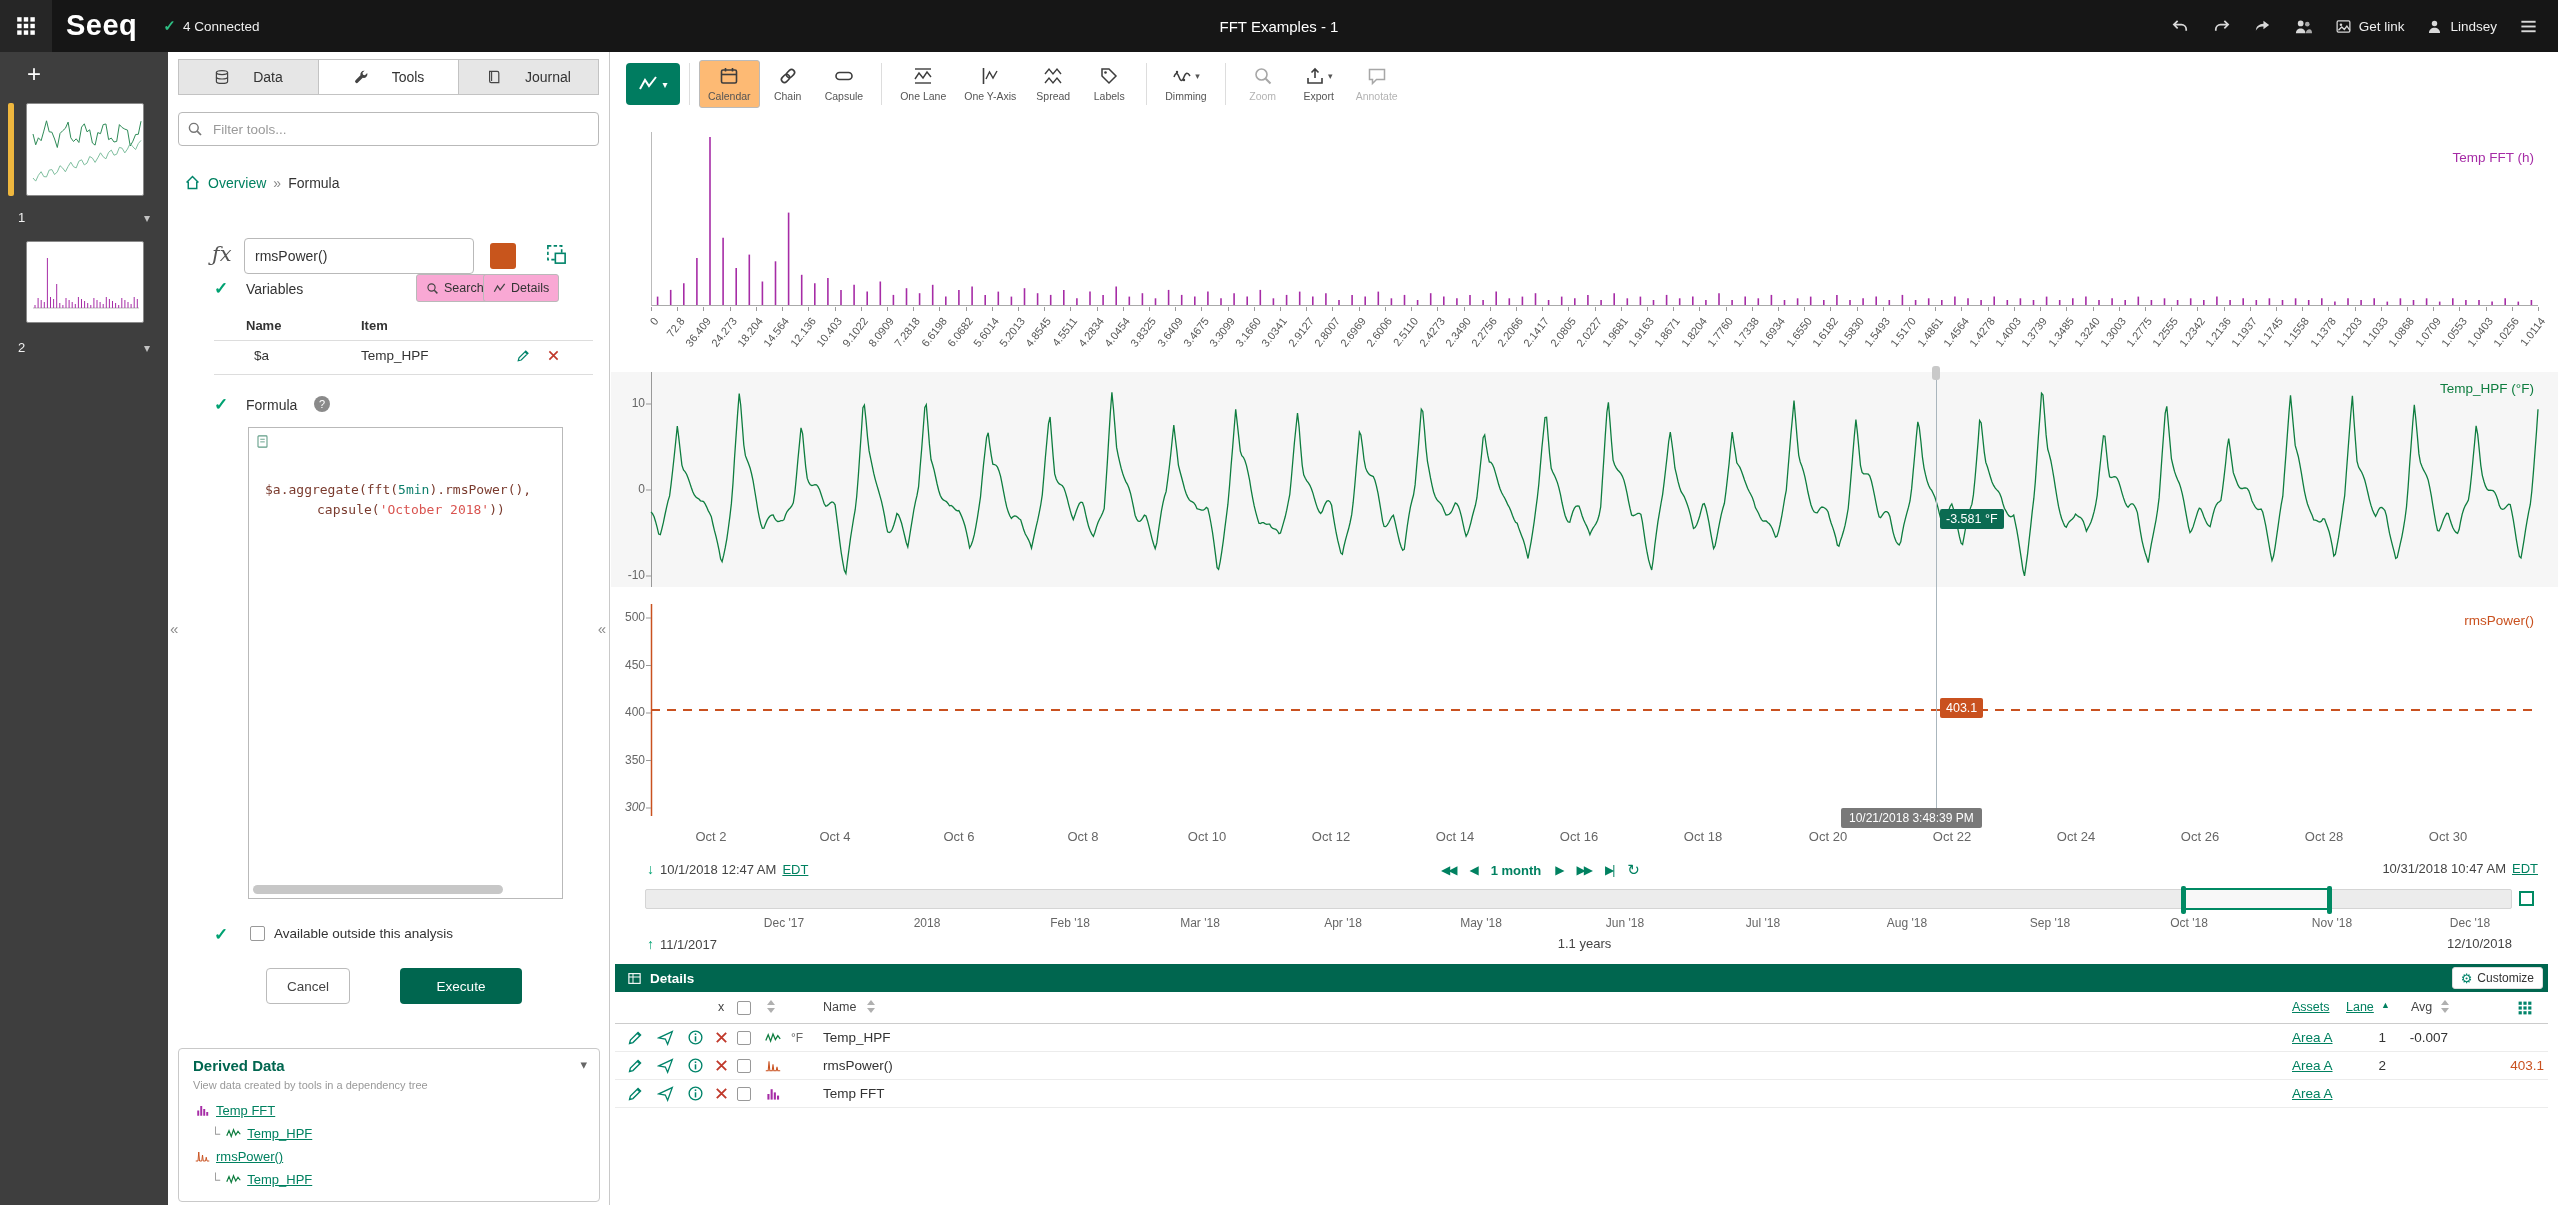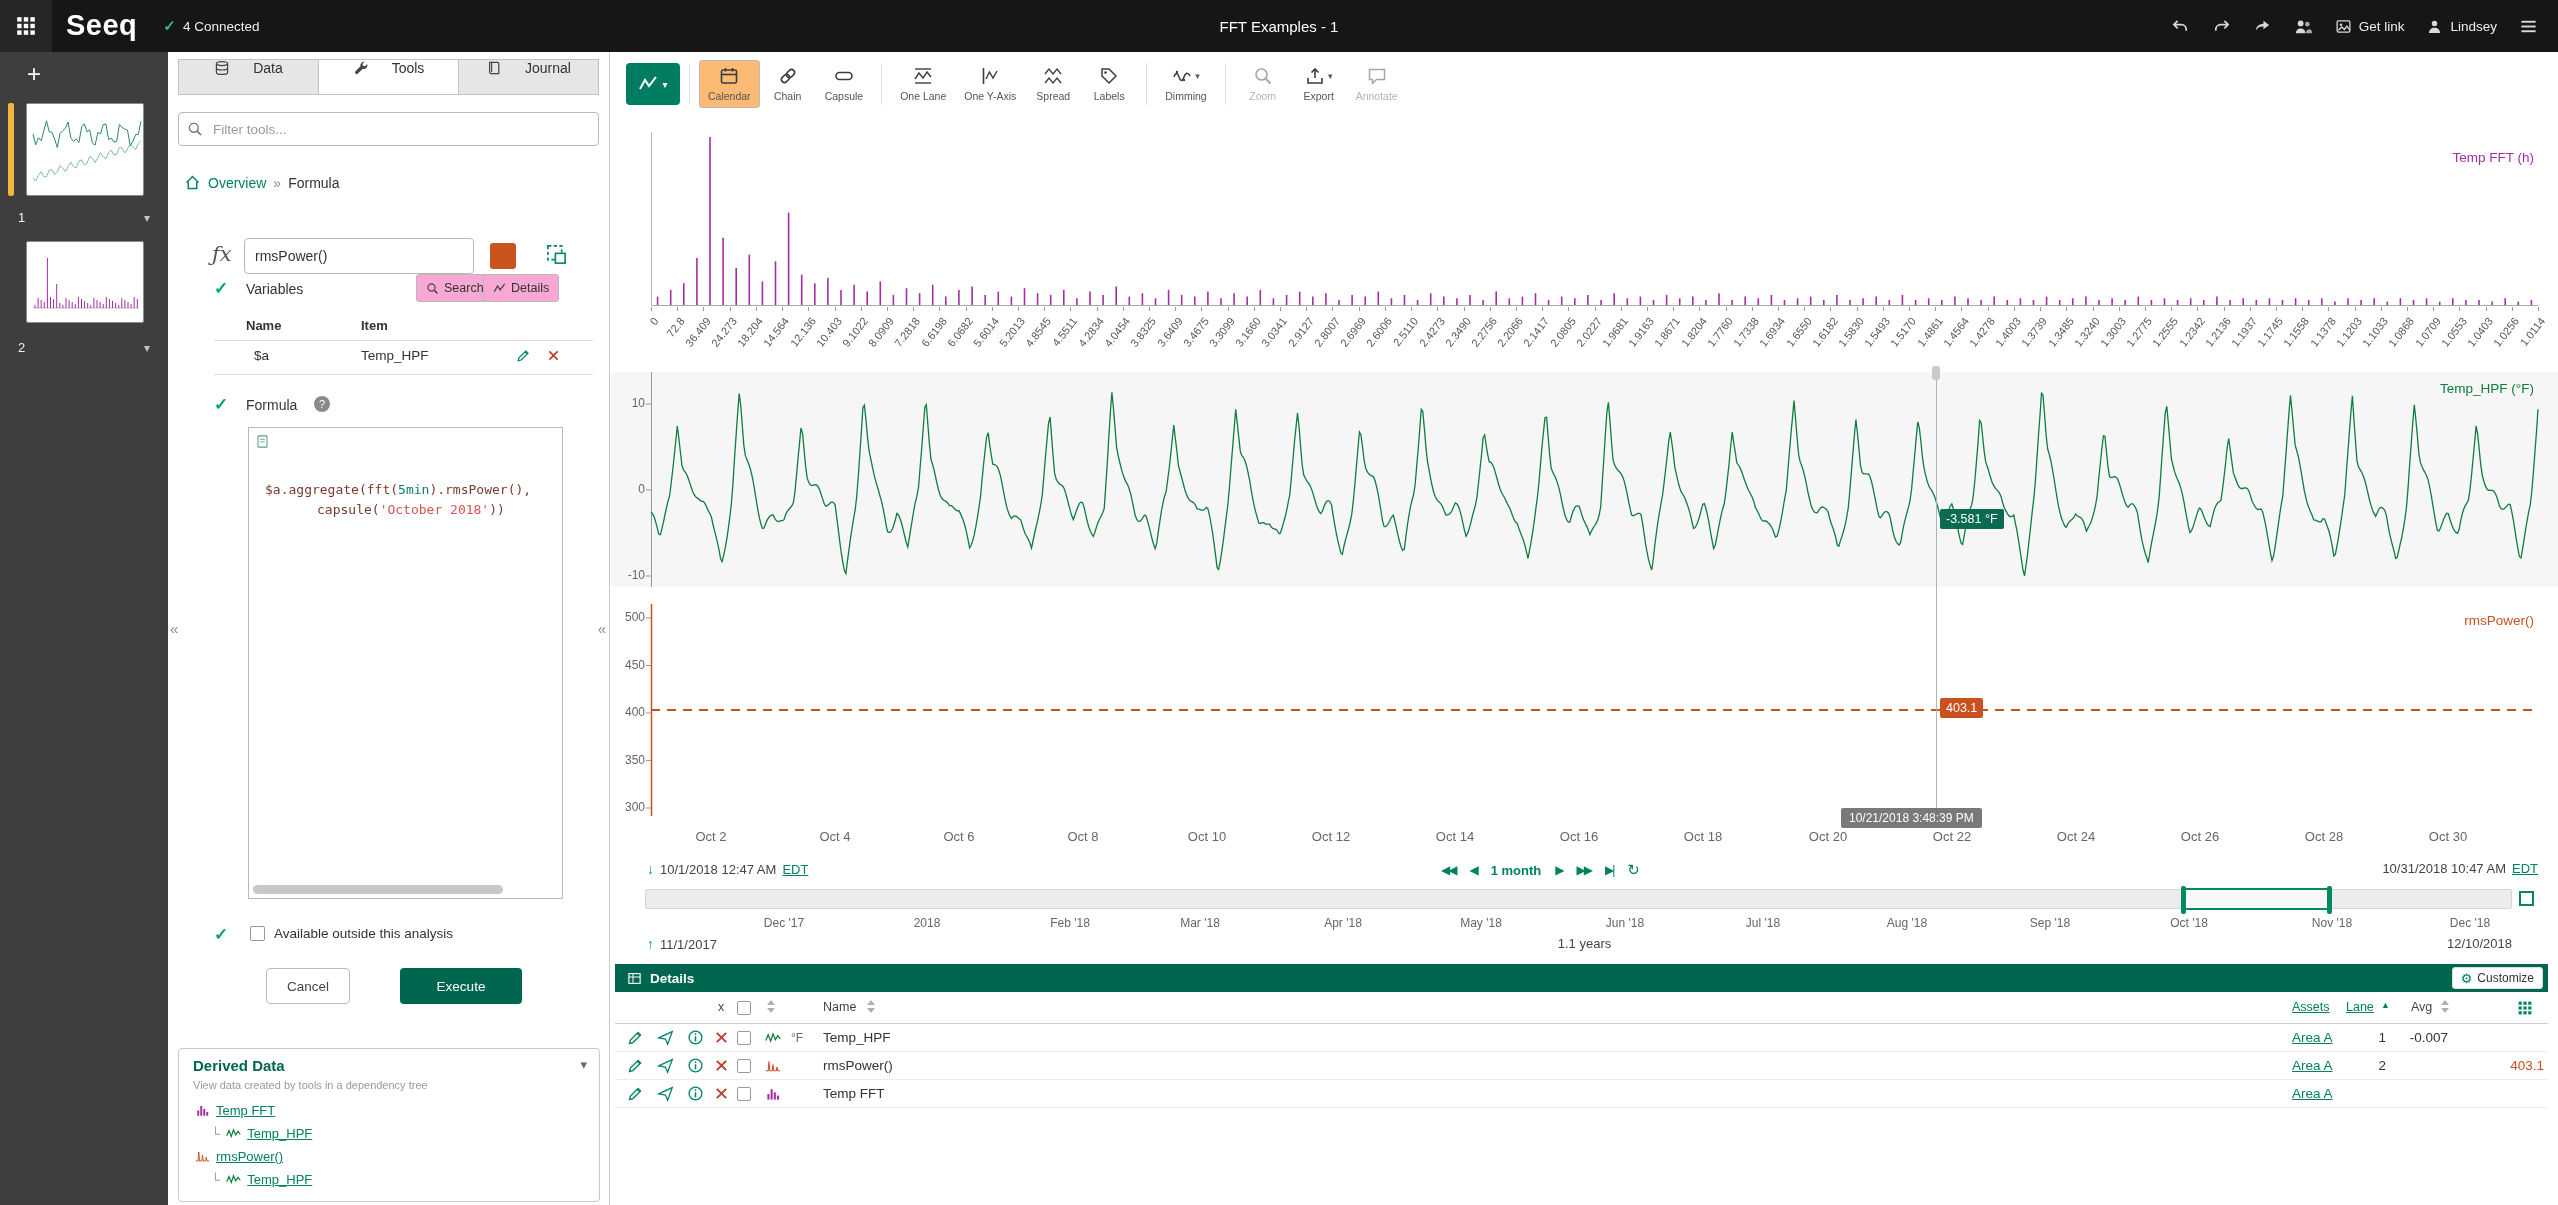--- a/index.html
+++ b/index.html
@@ -26,21 +26,21 @@
   .strip-add{position:absolute;left:20px;top:8px;width:28px;height:28px;color:#fff;font-size:24px;line-height:28px;text-align:center;cursor:pointer}
   .thumb-active-bar{position:absolute;left:8px;top:51px;width:6px;height:93px;background:#efb73e;border-radius:2px}
   .thumbcard{position:absolute;left:26px;width:118px;background:#fff;border:1px solid #8a8a8a;border-radius:2px;overflow:hidden}
   .thumbrow{position:absolute;left:18px;right:18px;display:flex;justify-content:space-between;align-items:center}
   .thumb-num{color:#f0f0f0;font-size:13px}
   .thumb-chev{color:#c2c2c2;font-size:12px;cursor:pointer}
 
   
   .tools{position:absolute;top:52px;left:168px;width:442px;height:1153px;background:#fff;border-right:1px solid #c9c9c9;overflow:hidden}
   .tabs{position:absolute;top:7px;left:10px;right:10px;display:flex}
-  .tab{flex:1;display:flex;align-items:flex-start;justify-content:center;gap:23px;height:36px;background:#e6e6e6;border:1px solid #c3c3c3;font-size:14px;color:#333;cursor:pointer}
+  .tab{flex:1;display:flex;align-items:center;justify-content:center;gap:23px;height:36px;background:#e6e6e6;border:1px solid #c3c3c3;font-size:14px;color:#333;cursor:pointer}
   .tab+.tab{border-left:none}
   .tab.active{background:#fff}
   .tab [data-icon]{width:16px;height:16px;color:#444}
   .filter{position:absolute;top:60px;left:10px;right:10px}
   .filter input{width:100%;height:34px;border:1px solid #b9b9b9;border-radius:4px;padding:0 10px 0 34px;font-size:13.5px;color:#333;outline:none;font-family:inherit}
   .filter input::placeholder{color:#9a9a9a}
   .filter .mag{position:absolute;left:9px;top:9px;width:16px;height:16px;color:#777}
   .crumb{position:absolute;top:122px;left:16px;display:flex;align-items:center;gap:7px;font-size:14px}
   .crumb .home{width:17px;height:17px;color:#00846a}
   .crumb .root{color:#008160;cursor:pointer}
@@ -1089,21 +1089,21 @@
           <line x1="35" x2="40" y1="204" y2="204" stroke="#999" stroke-width="1"></line>
           <line x1="40" y1="106.05499999999998" x2="1927" y2="106.05499999999998" stroke="#c9511f" stroke-width="2" stroke-dasharray="9 7"></line>
         </svg>
       <div class="lane-label" style="top:9px;color:#c9511f">rmsPower()</div>
     </div>
     <div id="rms-yticks">
         <span class="ytick" style="top: 558px;">500</span>
         <span class="ytick" style="top: 606px;">450</span>
         <span class="ytick" style="top: 653px;">400</span>
         <span class="ytick" style="top: 701px;">350</span>
-        <span class="ytick" style="top: 748px;">300</span>
+        <span class="ytick" style="top: 748px; font-style: italic;">300</span>
       </div>
 
     <div id="x-labels" style="position:absolute;top:777px;left:0;right:0;height:18px">
         <span class="xdate" style="left: 70px;">Oct 2</span>
         <span class="xdate" style="left: 194px;">Oct 4</span>
         <span class="xdate" style="left: 318px;">Oct 6</span>
         <span class="xdate" style="left: 442px;">Oct 8</span>
         <span class="xdate" style="left: 566px;">Oct 10</span>
         <span class="xdate" style="left: 690px;">Oct 12</span>
         <span class="xdate" style="left: 814px;">Oct 14</span>

